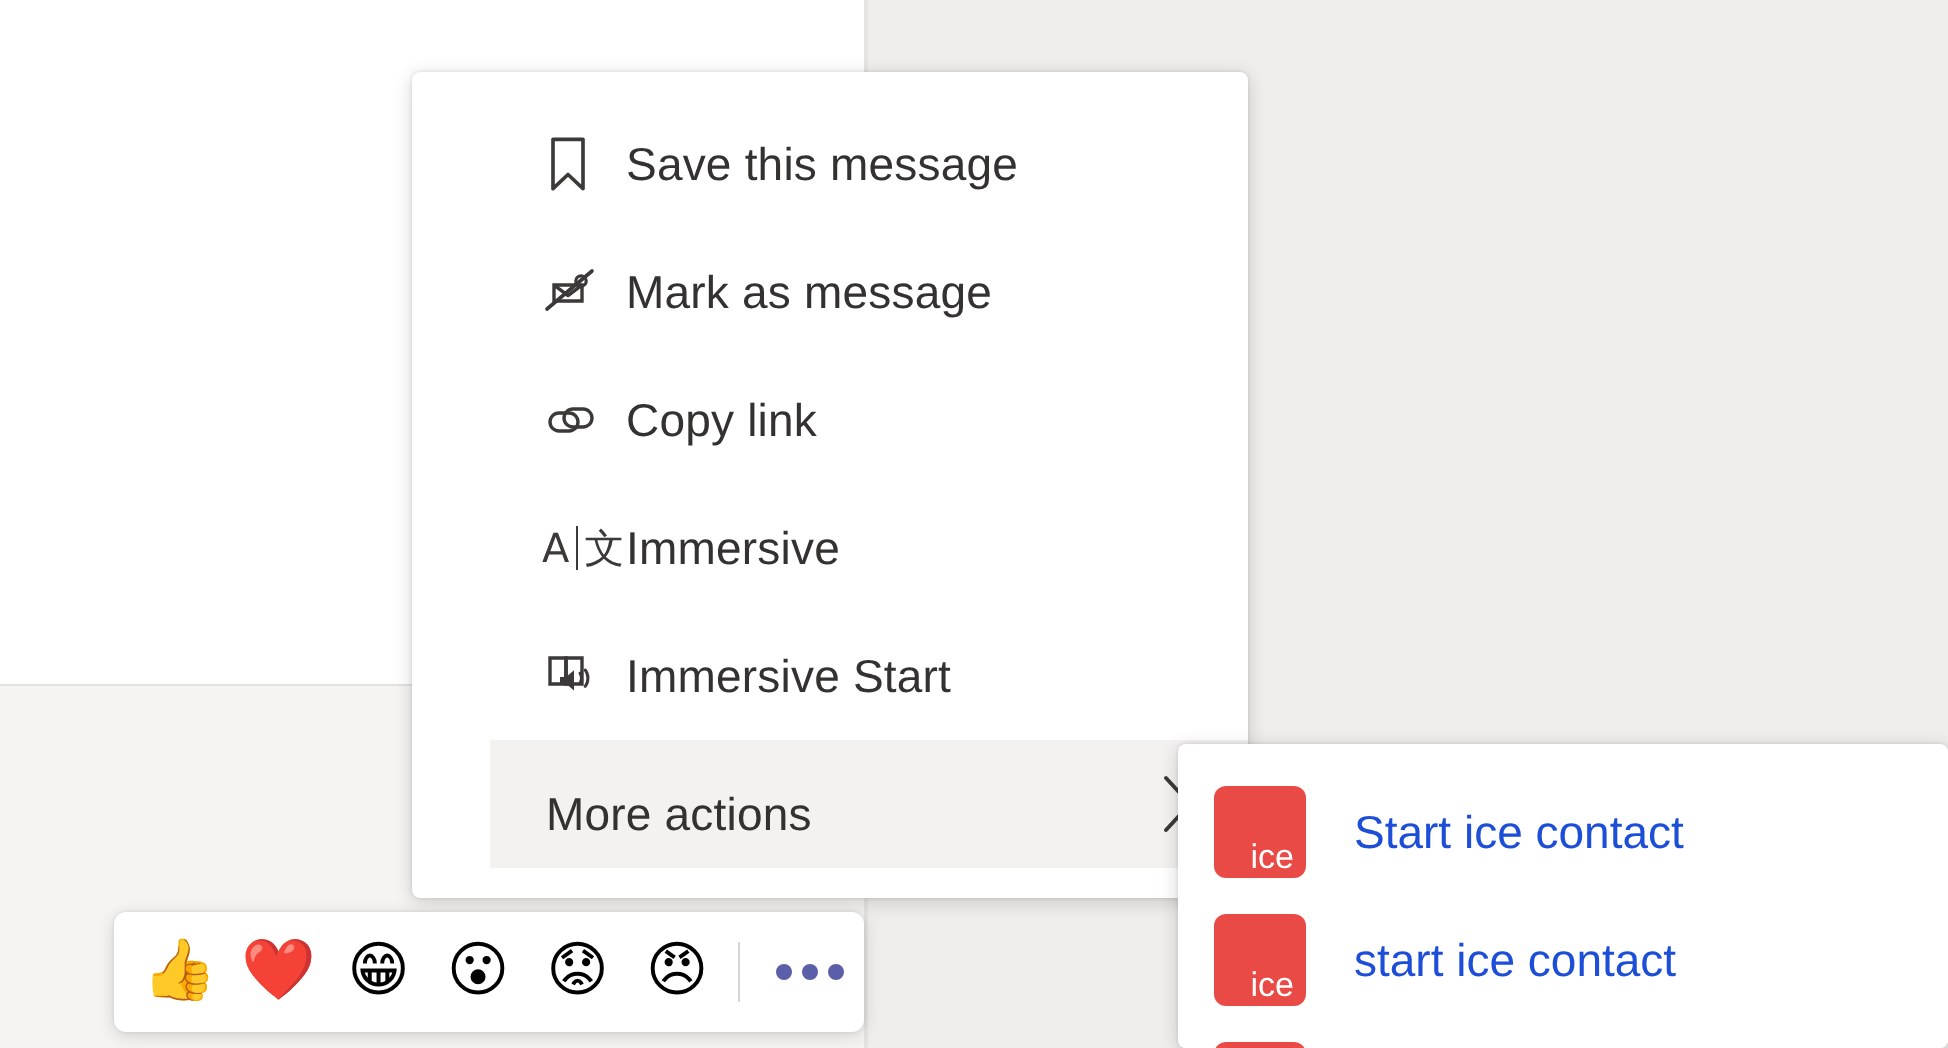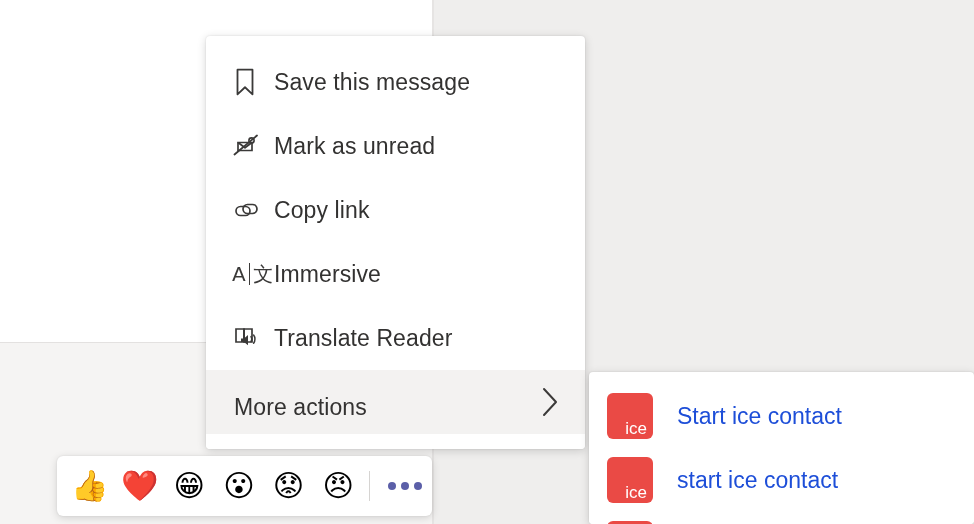--- a/index.html
+++ b/index.html
@@ -54,20 +54,21 @@
 
   
   .ctx-menu {
     position: absolute;
     left: 206px; top: 36px;
     width: 379px;
     background: #ffffff;
     border-radius: 4px;
     box-shadow: 0 2px 10px rgba(0,0,0,0.16), 0 0 2px rgba(0,0,0,0.12);
     overflow: hidden;
+    padding-left: 39px;
   }
   .ctx-pad-top { height: 14px; }
   .ctx-pad-bot { height: 15px; background:#fff; }
 
   .ctx-item {
     display: flex;
     align-items: center;
     height: 64px;
     padding: 0 0 0 26px;
     box-sizing: border-box;
@@ -241,21 +242,21 @@
 
     <div class="ctx-item">
       <span class="ctx-ico">
         <svg width="30" height="28" viewBox="0 0 30 28" fill="none">
           <path d="M6 10.5h14v8H6z" stroke="#3b3a39" stroke-width="1.7" fill="none"></path>
           <path d="M6.4 10.8l6.6 5 6.6-5" stroke="#3b3a39" stroke-width="1.7" fill="none" stroke-linecap="round" stroke-linejoin="round"></path>
           <circle cx="19.5" cy="8.5" r="2.6" stroke="#3b3a39" stroke-width="1.6" fill="none"></circle>
           <path d="M2.5 22.5L25 3.5" stroke="#3b3a39" stroke-width="1.8" stroke-linecap="round"></path>
         </svg>
       </span>
-      <span class="ctx-label">Mark as unread</span>
+      <span class="ctx-label">Mark as message</span>
     </div>
 
     <div class="ctx-item">
       <span class="ctx-ico">
         <svg width="30" height="24" viewBox="0 0 30 24" fill="none">
           <rect x="4" y="8.5" width="14" height="9" rx="4.5" stroke="#3b3a39" stroke-width="1.7" fill="none"></rect>
           <rect x="11" y="6.5" width="14" height="9" rx="4.5" stroke="#3b3a39" stroke-width="1.7" fill="none"></rect>
         </svg>
       </span>
       <span class="ctx-label">Copy link</span>
@@ -276,21 +277,21 @@
       <span class="ctx-ico">
         <svg width="32" height="28" viewBox="0 0 32 28" fill="none">
           <path d="M4 5h8v13H4z" stroke="#3b3a39" stroke-width="1.7" fill="none"></path>
           <path d="M12 5h8v13h-8z" stroke="#3b3a39" stroke-width="1.7" fill="none"></path>
           <path d="M12 5v13" stroke="#3b3a39" stroke-width="1.5"></path>
           <path d="M9 14.5h3l4-3.4v10.2l-4-3.4H9z" fill="#3b3a39"></path>
           <path d="M19 12.6c1 1.4 1 3.6 0 5" stroke="#3b3a39" stroke-width="1.5" stroke-linecap="round" fill="none"></path>
           <path d="M21.6 11c1.8 2.2 1.8 6 0 8.2" stroke="#3b3a39" stroke-width="1.5" stroke-linecap="round" fill="none"></path>
         </svg>
       </span>
-      <span class="ctx-label">Translate Reader</span>
+      <span class="ctx-label">Immersive Start</span>
     </div>
 
     <div class="ctx-item highlight">
       <span class="ctx-label">More actions</span>
       <span class="chev">
         <svg width="22" height="34" viewBox="0 0 22 34" fill="none">
           <path d="M5 4l12 13L5 30" stroke="#3b3a39" stroke-width="2" stroke-linecap="round" stroke-linejoin="round" fill="none"></path>
         </svg>
       </span>
     </div>

